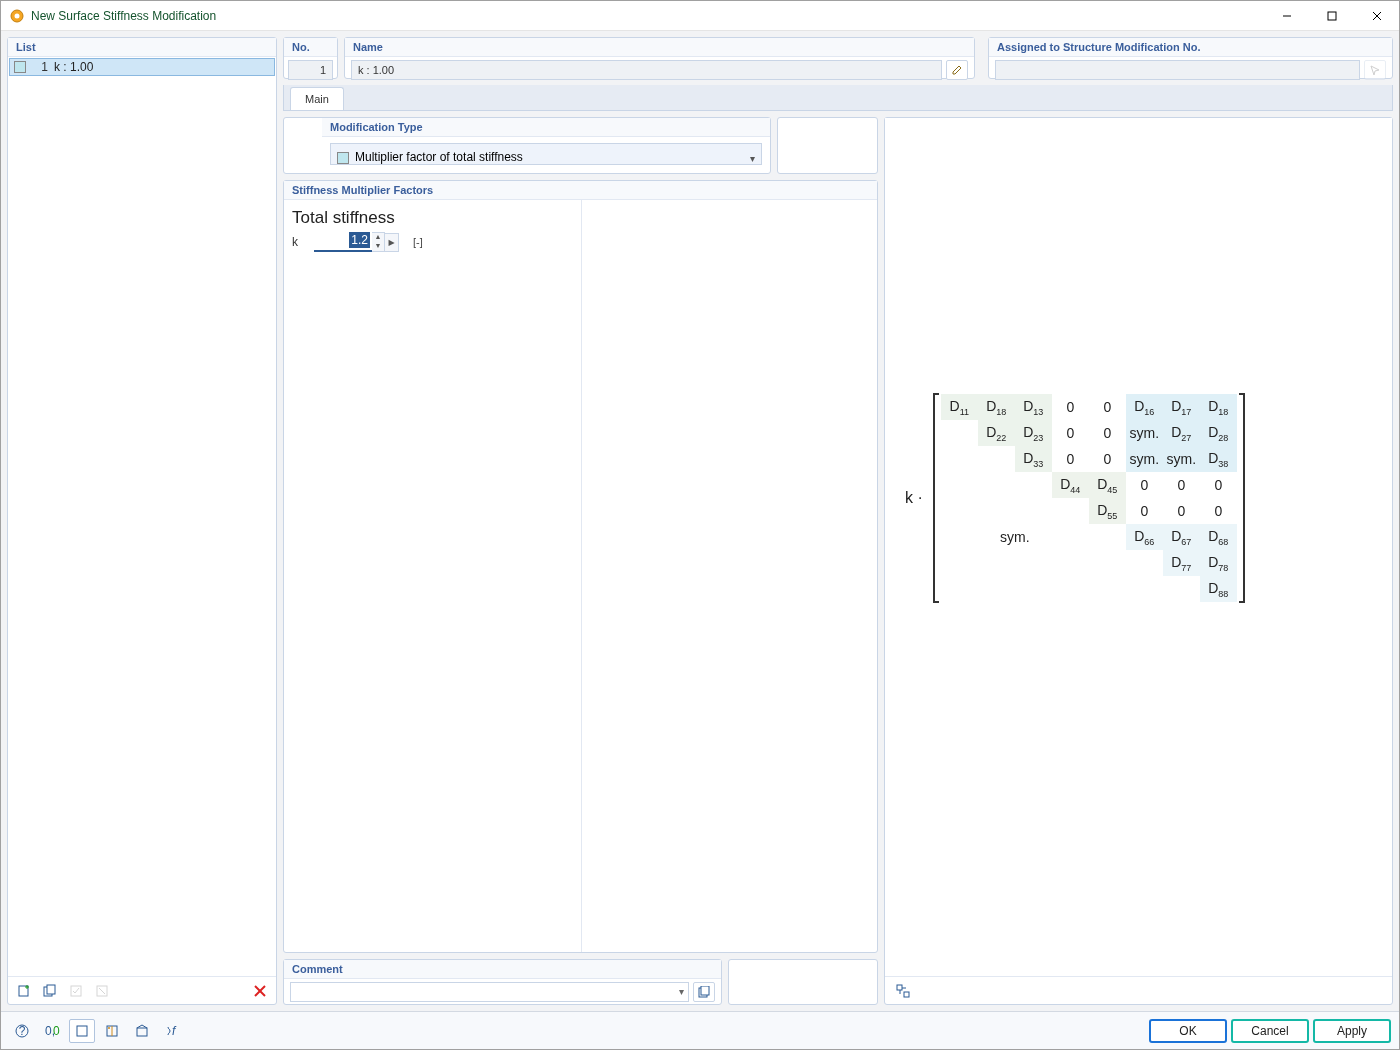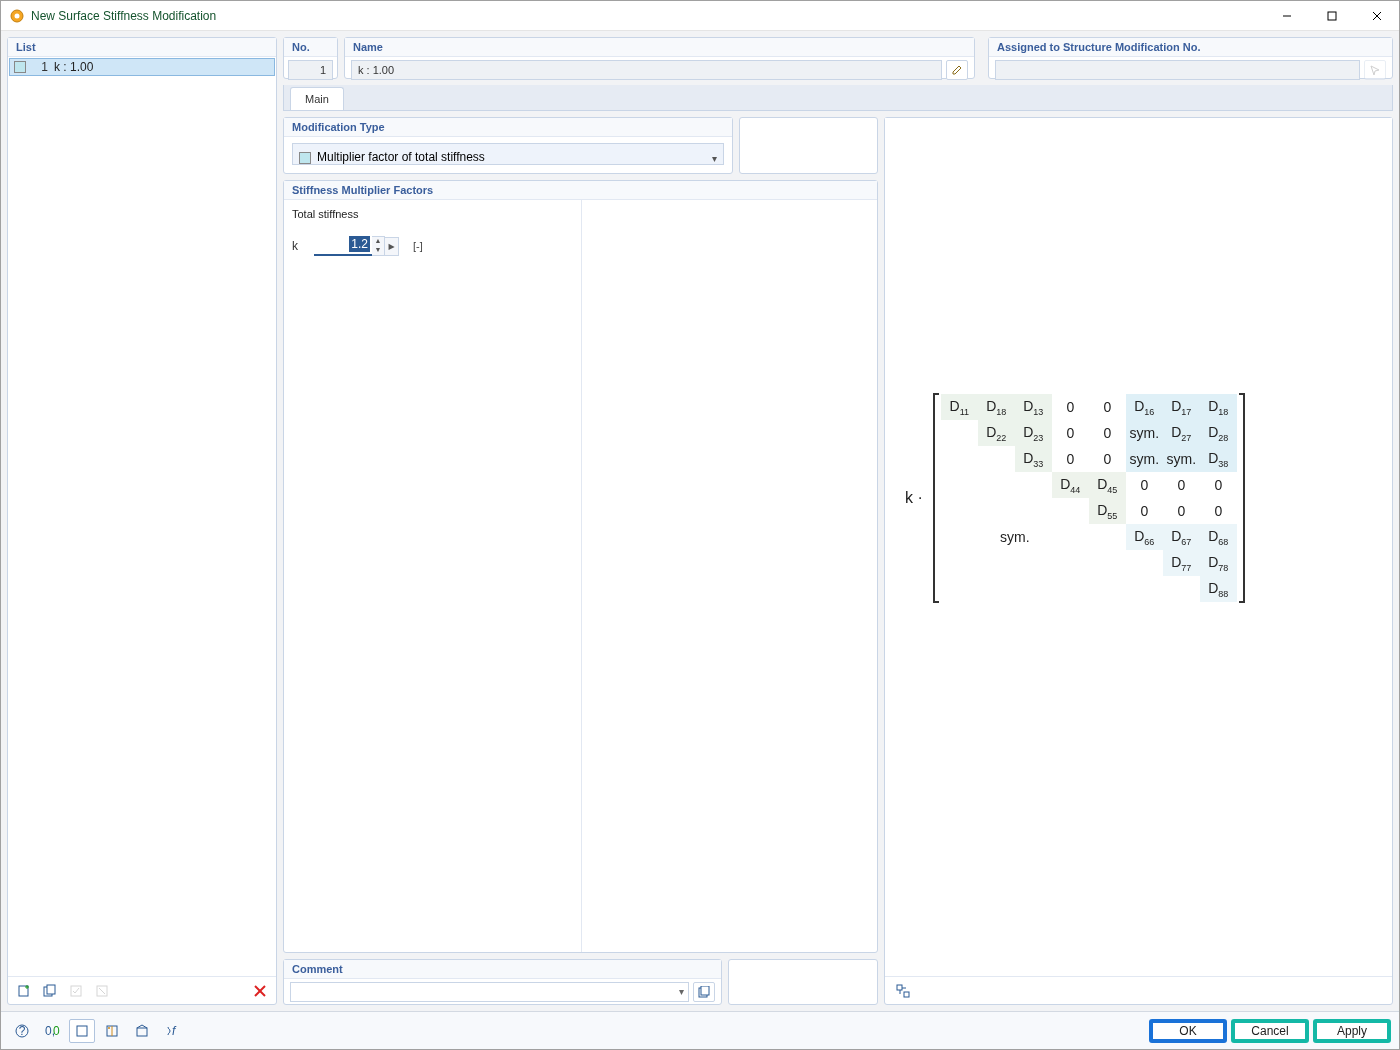--- a/index.html
+++ b/index.html
@@ -42,21 +42,21 @@
 .mod-type-box{}
 .mod-type-wrap{padding:6px 8px 8px 8px;}
 .combo{height:22px;border:1px solid #c9d5e6;background:#eef3fb;display:flex;align-items:flex-end;position:relative;}
 .combo .sw{width:12px;height:12px;background:#bfe6ee;border:1px solid #888;margin:0 6px;}
 .combo .caret{position:absolute;right:6px;color:#555;font-size:10px;}
 .mod-type-combo{width:432px;}
 .stiff-box{flex:1;display:flex;flex-direction:column;}
 .stiff-content{display:flex;flex:1;}
 .stiff-left{width:298px;padding:8px;border-right:1px solid #e2e8f2;}
 .stiff-right{flex:1;}
-.field-label{font-size:11px;color:#222;margin-bottom:16px;}
+.field-label{font-size:17px;color:#222;margin-bottom:4px;}
 .k-row{display:flex;align-items:center;gap:8px;}
 .k-sym{width:14px;color:#333;}
 .num-wrap{display:flex;align-items:center;}
 .num-input{width:58px;height:19px;border:none;border-bottom:2px solid #2b5a94;background:#fff;text-align:right;padding:0 2px;color:#fff;font-size:11px;}
 .num-sel{background:#2b5a94;padding:1px 2px;}
 .spin{display:flex;flex-direction:column;margin-left:0;border:1px solid #c9d5e6;border-left:none;}
 .spin div{width:12px;height:9px;font-size:7px;line-height:7px;text-align:center;color:#555;background:#f4f6fa;}
 .arrow-r{width:14px;height:19px;border:1px solid #c9d5e6;border-left:none;display:flex;align-items:center;justify-content:center;font-size:8px;color:#555;background:#f4f6fa;}
 .unit{margin-left:6px;color:#444;font-size:11px;}
 .comment-row{display:flex;gap:6px;height:46px;}
@@ -75,21 +75,21 @@
 table.matrix td{width:37px;height:26px;text-align:center;font-size:14px;color:#222;}
 .g1{background:#ecf3ec;}
 .g2{background:#eef3ec;}
 .g4{background:#ebf5f9;}
 .g3{background:#dff0f7;}
 .sub{font-size:9px;vertical-align:sub;}
 .preview-toolbar{height:28px;border-top:1px solid #e2e8f2;display:flex;align-items:center;padding:0 6px;}
 .small-side{width:150px;}
 .footer{height:38px;border-top:1px solid #d3d9e2;background:#f7f9fc;display:flex;align-items:center;padding:0 8px;gap:4px;}
 .footer .spacer{flex:1;}
-.btn{height:24px;min-width:78px;padding:0 14px;border:4px solid #14b8a6;background:#fff;border-radius:3px;color:#222;font-size:12px;}
+.btn{height:24px;min-width:78px;padding:0 14px;border:2px solid #14b8a6;background:#fff;border-radius:3px;color:#222;font-size:12px;}
 .btn.primary{border-color:#1a72d8;}
 .ft-icon{width:26px;height:24px;border:1px solid transparent;border-radius:2px;display:flex;align-items:center;justify-content:center;color:#2b5a94;}
 .ft-icon.sel{border-color:#b0c4de;background:#fff;}
 </style>
 </head>
 <body>
 
 <div class="window">
 
   <div class="titlebar">
@@ -198,21 +198,21 @@
         </div>
       </div>
 
       <div class="tabs-row">
         <div class="tab">Main</div>
       </div>
 
       <div class="main-area">
         <div class="main-left">
           <div style="display:flex;gap:6px;">
-            <div class="panel mod-type-box" style="flex:1;">
+            <div class="panel mod-type-box" style="flex:1;padding-left:38px;">
               <div class="panel-header">Modification Type</div>
               <div class="mod-type-wrap">
                 <div class="combo mod-type-combo">
                   <span class="sw"></span>
                   <span>Multiplier factor of total stiffness</span>
                   <span class="caret">▾</span>
                 </div>
               </div>
             </div>
             <div class="panel small-side"></div>

